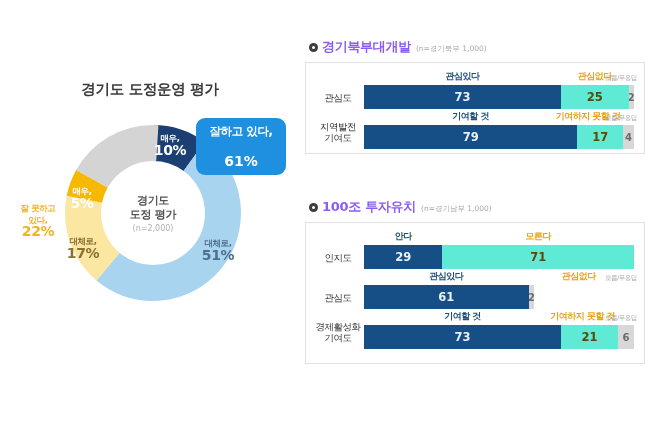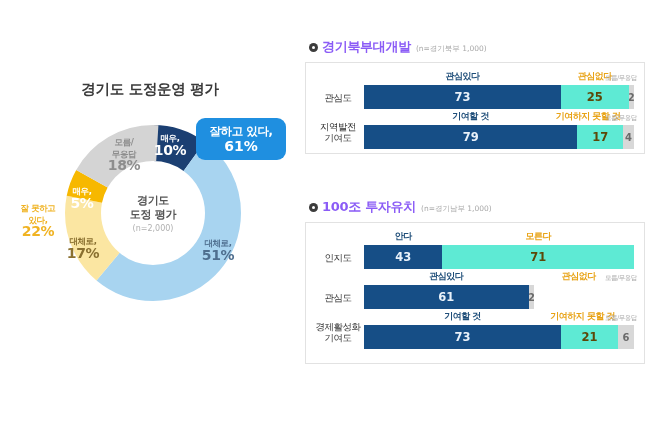--- a/index.html
+++ b/index.html
@@ -68,21 +68,21 @@
 
   
   #callout {
     position: absolute; left: 196px; top: 118px;
     width: 90px; padding: 6px 4px 7px;
     background: #1f8fe0; border-radius: 9px;
     text-align: center; color: #ffffff;
     line-height: 14px;
   }
   #callout .c1 { font-size: 11.5px; font-weight: bold; letter-spacing: -0.4px; display:block;}
-  #callout .c2 { font-size: 14px; font-weight: bold; display:block; margin-top: 1px;}
+  #callout .c2 { font-size: 14px; font-weight: bold; display:block; margin-top: 16px;}
 
   
   #right-panel {
     position: absolute; left: 305px; top: 0;
     width: 345px; height: 445px;
   }
   .section { position: absolute; left: 0; width: 340px; }
   #section-0 { top: 38px; }
   #section-1 { top: 198px; }
 
@@ -168,25 +168,20 @@
       <div class="dc-line">경기도</div>
       <div class="dc-line">도정 평가</div>
       <div class="dc-n">(n=2,000)</div>
     </div>
 
     <div class="slice-label" id="lbl-maeu10">
       <span class="sl-name">매우,</span>
       <span class="sl-pct">10%</span>
     </div>
 
-    <div class="slice-label" id="lbl-moreum18">
-      <span class="sl-name">모름/</span>
-      <span class="sl-name">무응답</span>
-      <span class="sl-pct">18%</span>
-    </div>
 
     <div class="slice-label" id="lbl-daeche51">
       <span class="sl-name">대체로,</span>
       <span class="sl-pct">51%</span>
     </div>
 
     <div class="slice-label" id="lbl-daeche17">
       <span class="sl-name">대체로,</span>
       <span class="sl-pct">17%</span>
     </div>
@@ -269,21 +264,21 @@
         <div class="bar-row">
           <div class="row-label">
             <span>인지도</span>
           </div>
           <div class="bar-area">
             <div class="hdr">
               <span class="h-pos" style="left:14.5%">안다</span>
               <span class="h-neg" style="left:64.5%">모른다</span>
             </div>
             <div class="bar">
-              <div class="seg seg-pos" style="width:29%">43</div>
+              <div class="seg seg-pos" style="width:29%">29</div>
               <div class="seg seg-neg" style="width:71%">71</div>
             </div>
           </div>
         </div>
 
         <div class="bar-row">
           <div class="row-label">
             <span>관심도</span>
           </div>
           <div class="bar-area">

